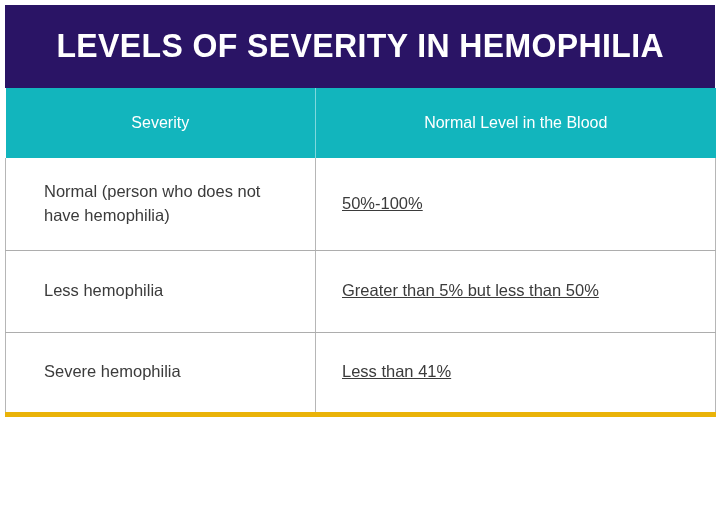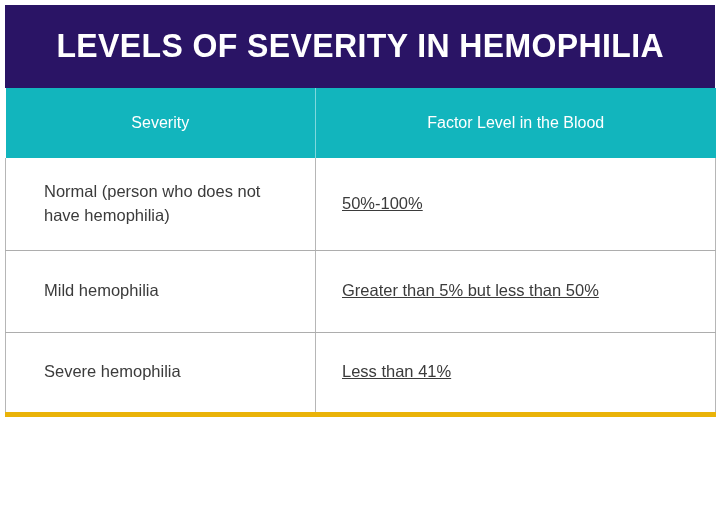--- a/index.html
+++ b/index.html
@@ -117,30 +117,30 @@
     </div>
 
     <table class="severity-table">
       <colgroup>
         <col class="col-severity">
         <col class="col-factor">
       </colgroup>
       <thead>
         <tr>
           <th>Severity</th>
-          <th class="last-col">Factor Level in the Blood</th>
+          <th class="last-col">Normal Level in the Blood</th>
         </tr>
       </thead>
       <tbody>
         <tr class="row-tall">
           <td class="cell-severity">Normal (person who does not have hemophilia)</td>
           <td class="cell-factor">50%-100%</td>
         </tr>
         <tr>
-          <td class="cell-severity">Mild hemophilia</td>
+          <td class="cell-severity">Less hemophilia</td>
           <td class="cell-factor">Greater than 5% but less than 50%</td>
         </tr>
         <tr>
           <td class="cell-severity">Severe hemophilia</td>
           <td class="cell-factor">Less than 41%</td>
         </tr>
       </tbody>
     </table>
 
   </div>

